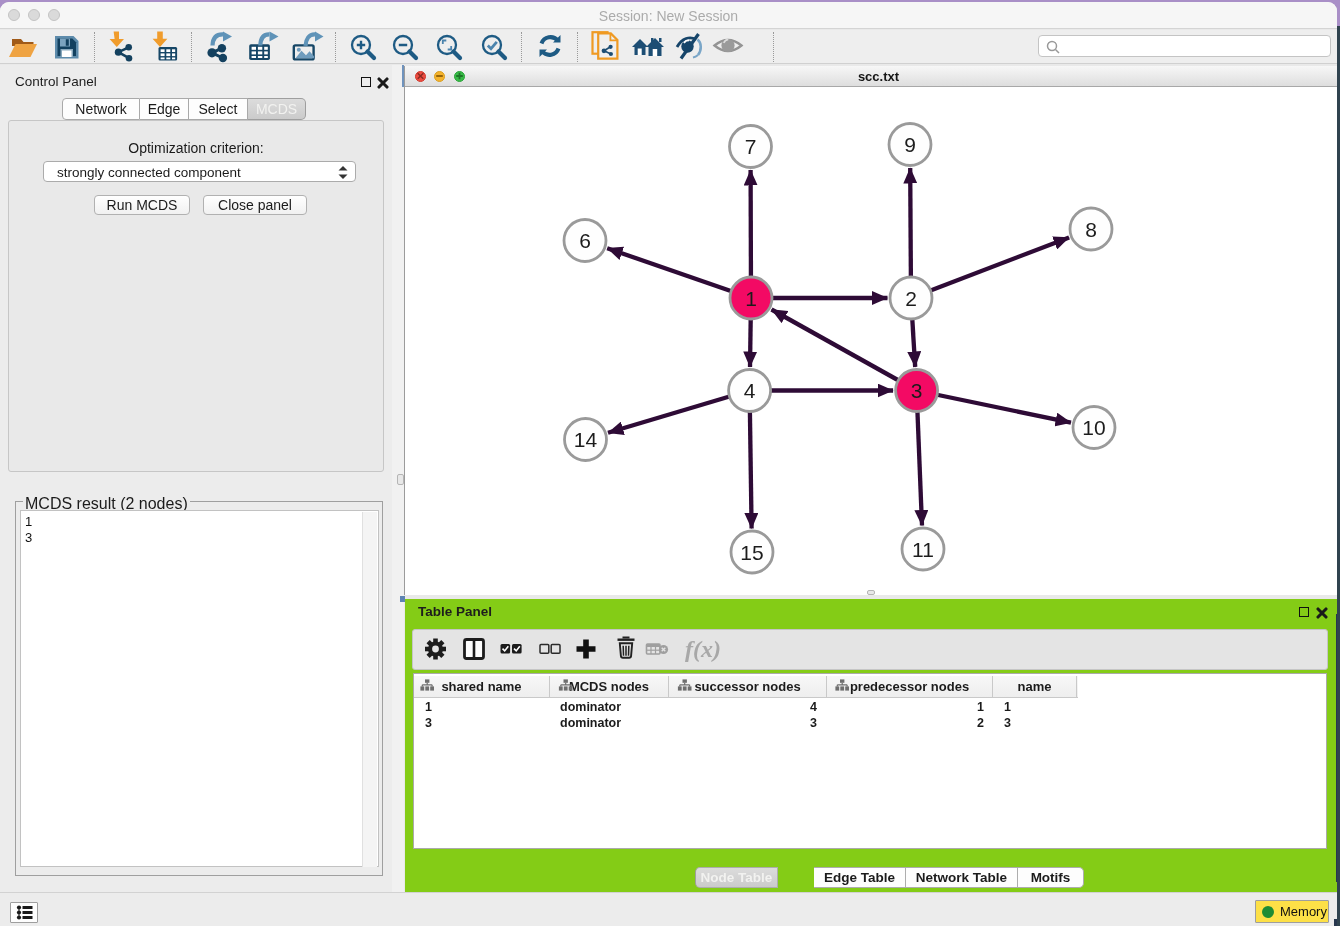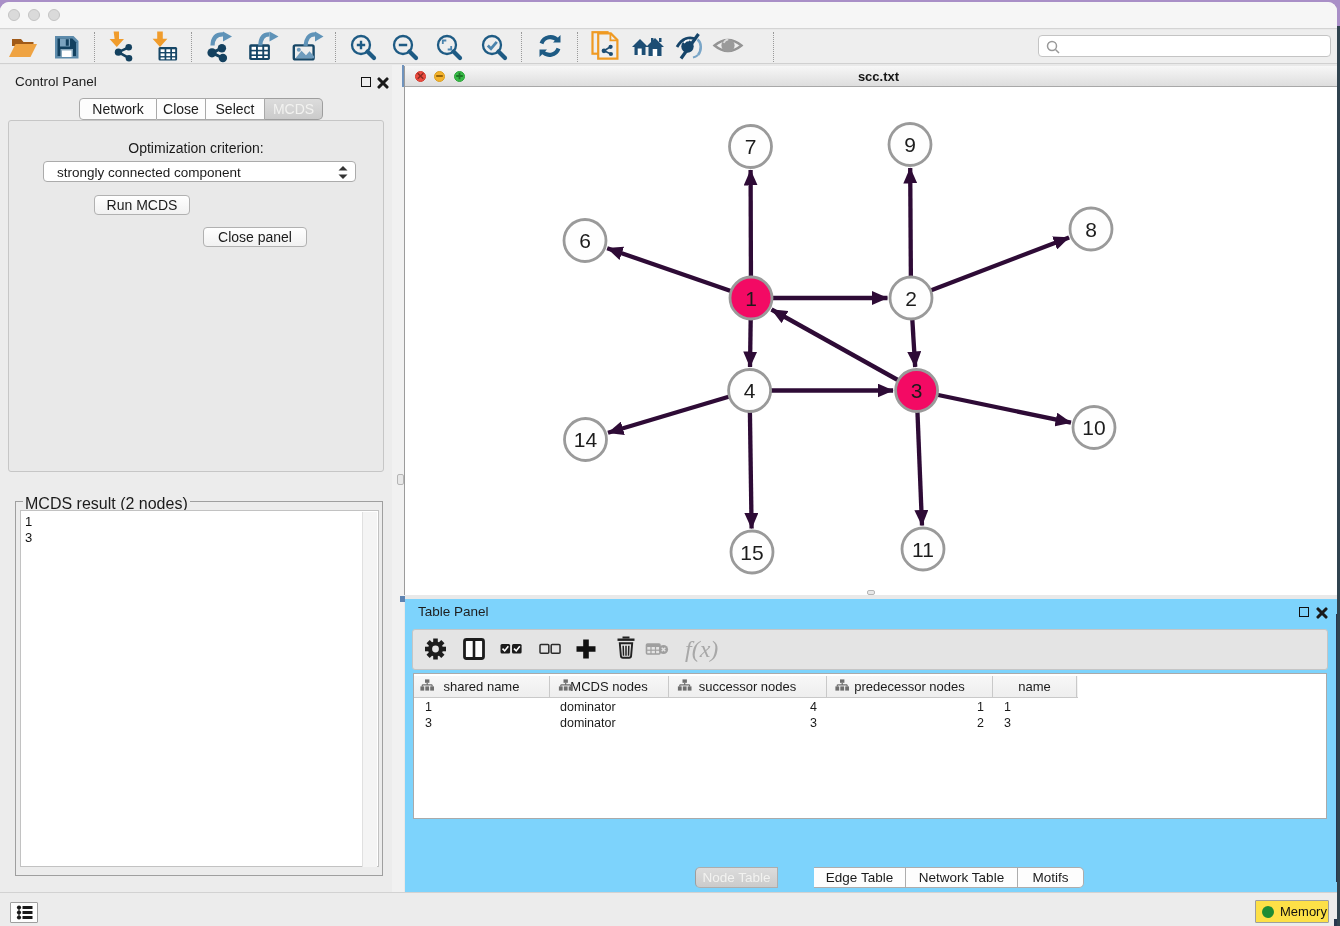--- a/index.html
+++ b/index.html
@@ -27,23 +27,23 @@
 .legend { position:absolute; left:7px; top:-7px; background:#ececec; font-size:16px; color:#1b1b1b; padding:0 2px; }
 .resultarea { position:absolute; left:4px; top:8px; width:359px; height:357px; background:#fff; border:1px solid #c2c2c2; }
 .scrolltrack { position:absolute; right:1px; top:1px; width:15px; height:355px; background:#f4f4f4; border-left:1px solid #e0e0e0; }
 
 .netframe { position:absolute; left:404px; top:64px; width:933px; height:529px; border-left:1px solid #9b9b9b;padding-left:21px; }
 .nettitle { position:absolute; left:0; top:0; width:933px; height:21px; background:linear-gradient(#f7f7f7,#dedede); border-bottom:1px solid #a8a8a8; }
 .netcanvas { position:absolute; left:0; top:21px; width:933px; height:508px; background:#ffffff; }
 .mtl { position:absolute; top:4.5px; width:11px; height:11px; border-radius:50%; }
 .netname { position:absolute; top:3px; left:7px; width:933px; text-align:center; font-size:13px; font-weight:bold; color:#161616; }
 
-.tpanel { position:absolute; left:405px; top:597px; width:935px; height:293px; background:#7dd3fc; }
+.tpanel { position:absolute; left:405px; top:597px; width:935px; height:293px; background:#84cc16;font-weight:bold; }
 .ttoolbar { position:absolute; left:7px; top:30px; width:916px; height:41px; background:#e4e4e4; border:1px solid #c5c5c5; border-radius:3px; }
-.tablebox { position:absolute; left:8px; top:74px; width:914px; height:146px; background:#fff; border:1px solid #aaaaaa; }
+.tablebox { position:absolute; left:8px; top:74px; width:914px; height:176px; background:#fff; border:1px solid #aaaaaa; }
 .thead { position:absolute; left:0; top:2px; width:664px; height:22px; background:linear-gradient(#f7f7f7,#eeeeee); border-bottom:1px solid #c9c9c9; }
 .hcell { position:absolute; top:0; height:22px; border-right:1px solid #c9c9c9; font-size:13px; color:#1b1b1b; text-align:center; line-height:21px; }
 .trow { position:absolute; font-size:12.5px; color:#1b1b1b; }
 .btabs { position:absolute; display:flex; top:268px; left:290px; }
 .btab { height:21px; background:#fdfdfd; border:1px solid #adadad; border-left:none; font-size:13.5px; color:#1b1b1b; text-align:center; line-height:19px; }
 .btab.sel { background:linear-gradient(#dcdcdc,#cbcbcb); color:#f2f2f0; border-radius:5px 0 0 5px; border-left:1px solid #9e9e9e; }
 .btab.last { border-radius:0 5px 5px 0; }
 
 .statusbar { position:absolute; left:0; top:890px; width:1337px; height:36px; background:#ececec; border-top:1px solid #d2d2d2; }
 .membtn { position:absolute; left:1255px; top:7px; width:74px; height:23px; background:#fde047; border:1px solid #9e9e9e; border-radius:1px; font-size:13px; color:#111; line-height:21px; text-align:left; padding-left:24px; }
@@ -52,20 +52,21 @@
 </style>
 </head>
 <body>
 <div style="position:absolute; left:1337px; top:26px; width:3px; height:900px; background:#30434f;"></div>
 <div class="win">
 
   <div class="titlebar">
     <div class="tl" style="left:8px;"></div>
     <div class="tl" style="left:28px;"></div>
     <div class="tl" style="left:48px;"></div>
+    <div class="title">Session: New Session</div>
   </div>
 
   <div class="toolbar" id="toolbar">
     <svg class="ticon" style="left:6px;" width="34" height="32">
       <path d="M6,8 h9 l2.5,3 h10 v4 h-21.5 z" fill="#a05a18"></path>
       <path d="M3,26 L9.5,13 H31 L24.5,26 z" fill="#efa342"></path>
     </svg>
     <svg class="ticon" style="left:51px;" width="34" height="32">
       <path d="M4,5 h18.5 l5,5 v17.5 h-23.5 z" fill="#5d8bab"></path>
       <path d="M6.5,7.5 h14.8 l3.7,3.7 v13.8 h-18.5 z" fill="#12405f"></path>
@@ -207,37 +208,37 @@
       </svg>
     </div>
   </div>
 
   <div class="cpanel">
     <div class="paneltitle" style="left:15px; top:9px;">Control Panel</div>
     <div class="sq-ico" style="left:361px; top:12px;"></div>
     <div style="position:absolute; left:377px; top:10px; width:12px; height:12px;"><svg width="12" height="12">
           <path d="M2,2 L10,10 M10,2 L2,10" stroke="#1a1a1a" stroke-width="3.1" stroke-linecap="round"></path>
         </svg></div>
-    <div class="tabs" style="left:79px; top:33px;">
+    <div class="tabs" style="left:62px; top:33px;">
       <div class="tab first" style="width:78px;">Network</div>
-      <div class="tab" style="width:49px;">Close</div>
+      <div class="tab" style="width:49px;">Edge</div>
       <div class="tab" style="width:59px;">Select</div>
       <div class="tab sel" style="width:58px;">MCDS</div>
     </div>
     <div class="cpanel-inner"></div>
     <div style="position:absolute; left:0; top:75px; width:392px; text-align:center; font-size:14px; color:#1b1b1b;">Optimization criterion:</div>
     <div style="position:absolute; left:43px; top:96px; width:313px; height:21px; background:#fff; border:1px solid #ababab; border-radius:4px;">
       <span style="position:absolute; left:13px; top:3px; font-size:13.5px; color:#1b1b1b;">strongly connected component</span>
       <svg width="12" height="15" style="position:absolute; right:6px; top:3px;">
         <path d="M1.5,5.5 L6,1 L10.5,5.5 z" fill="#333"></path>
         <path d="M1.5,9.5 L6,14 L10.5,9.5 z" fill="#333"></path>
       </svg>
     </div>
     <div class="btn" style="left:94px; top:130px; width:96px; height:20px; line-height:18px;">Run MCDS</div>
-    <div class="btn" style="left:203px; top:130px; width:104px; height:20px; line-height:18px;margin-top:32px;">Close panel</div>
+    <div class="btn" style="left:203px; top:130px; width:104px; height:20px; line-height:18px;">Close panel</div>
     <div class="groupbox">
       <div class="legend">MCDS result (2 nodes)</div>
       <div class="resultarea">
         <div class="scrolltrack"></div>
         <div style="position:absolute; left:4px; top:3px; font-size:13px; color:#111; line-height:16px;">1<br>3</div>
       </div>
     </div>
   </div>
 
   <div class="divgrip" style="left:397px; top:472px; width:7px; height:11px;"></div>

